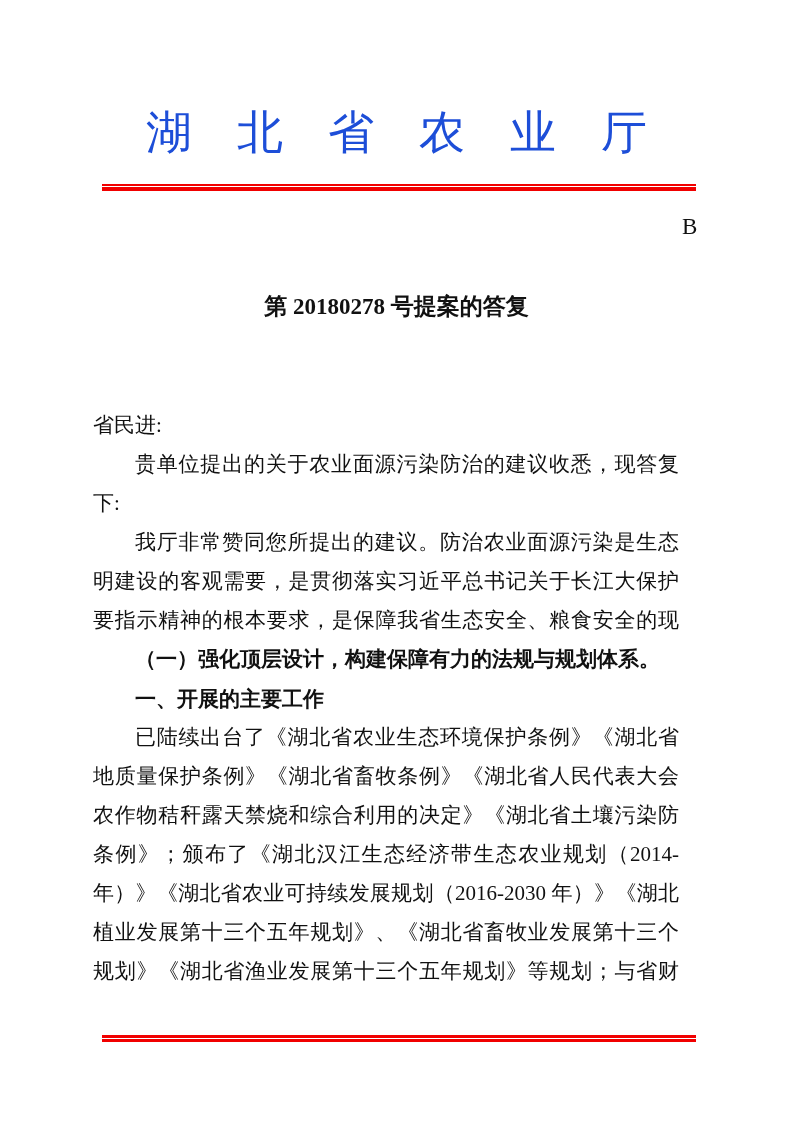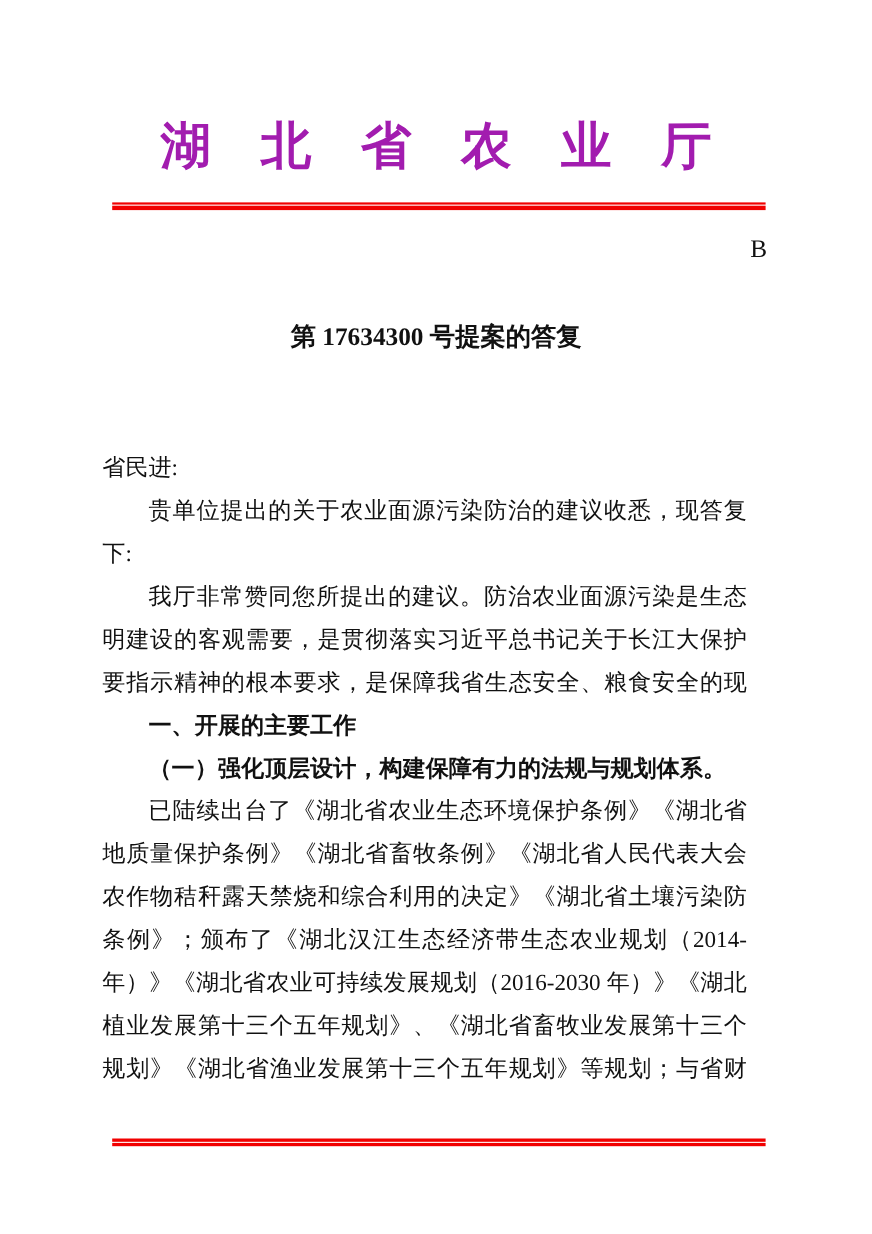--- a/index.html
+++ b/index.html
@@ -12,22 +12,22 @@
     font-family: "Liberation Serif", "DejaVu Serif", serif;
     color: #111111;
   }
   .masthead {
     position: absolute;
     top: 102px;
     left: 0;
     width: 100%;
     text-align: center;
     font-size: 46px;
-    font-weight: 700;
-    color: #a21caf;
+    font-weight: 400;
+    color: #1d4ed8;
     letter-spacing: 45px;
     text-indent: 45px;
     white-space: nowrap;
   }
   .rule {
     position: absolute;
     left: 102px;
     width: 594px;
     height: 1px;
     background: #ffffff;
@@ -89,32 +89,32 @@
 
 <div class="page">
 
   <div class="masthead">湖北省农业厅</div>
 
   <div class="rule rule-top"></div>
 
   <div class="doc-mark">B</div>
 
   <div class="title">
-    <div>第 17634300 号提案的答复</div>
+    <div>第 20180278 号提案的答复</div>
   </div>
 
   <div class="body-text">
     <div class="line">省民进:</div>
     <div class="line indent fill">贵单位提出的关于农业面源污染防治的建议收悉，现答复如</div>
     <div class="line">下:</div>
     <div class="line indent fill">我厅非常赞同您所提出的建议。防治农业面源污染是生态文</div>
     <div class="line fill">明建设的客观需要，是贯彻落实习近平总书记关于长江大保护重</div>
     <div class="line fill">要指示精神的根本要求，是保障我省生态安全、粮食安全的现实</div>
+    <div class="line indent h2">（一）强化顶层设计，构建保障有力的法规与规划体系。</div>
     <div class="line indent h1">一、开展的主要工作</div>
-    <div class="line indent h2">（一）强化顶层设计，构建保障有力的法规与规划体系。</div>
     <div class="line indent fill">已陆续出台了《湖北省农业生态环境保护条例》《湖北省耕</div>
     <div class="line fill">地质量保护条例》《湖北省畜牧条例》《湖北省人民代表大会关于</div>
     <div class="line fill">农作物秸秆露天禁烧和综合利用的决定》《湖北省土壤污染防治</div>
     <div class="line fill">条例》；颁布了《湖北汉江生态经济带生态农业规划（2014-2025</div>
     <div class="line fill">年）》《湖北省农业可持续发展规划（2016-2030 年）》《湖北省种</div>
     <div class="line fill">植业发展第十三个五年规划》、《湖北省畜牧业发展第十三个五年</div>
     <div class="line fill">规划》《湖北省渔业发展第十三个五年规划》等规划；与省财政</div>
   </div>
 
   <div class="rule rule-bottom"></div>

